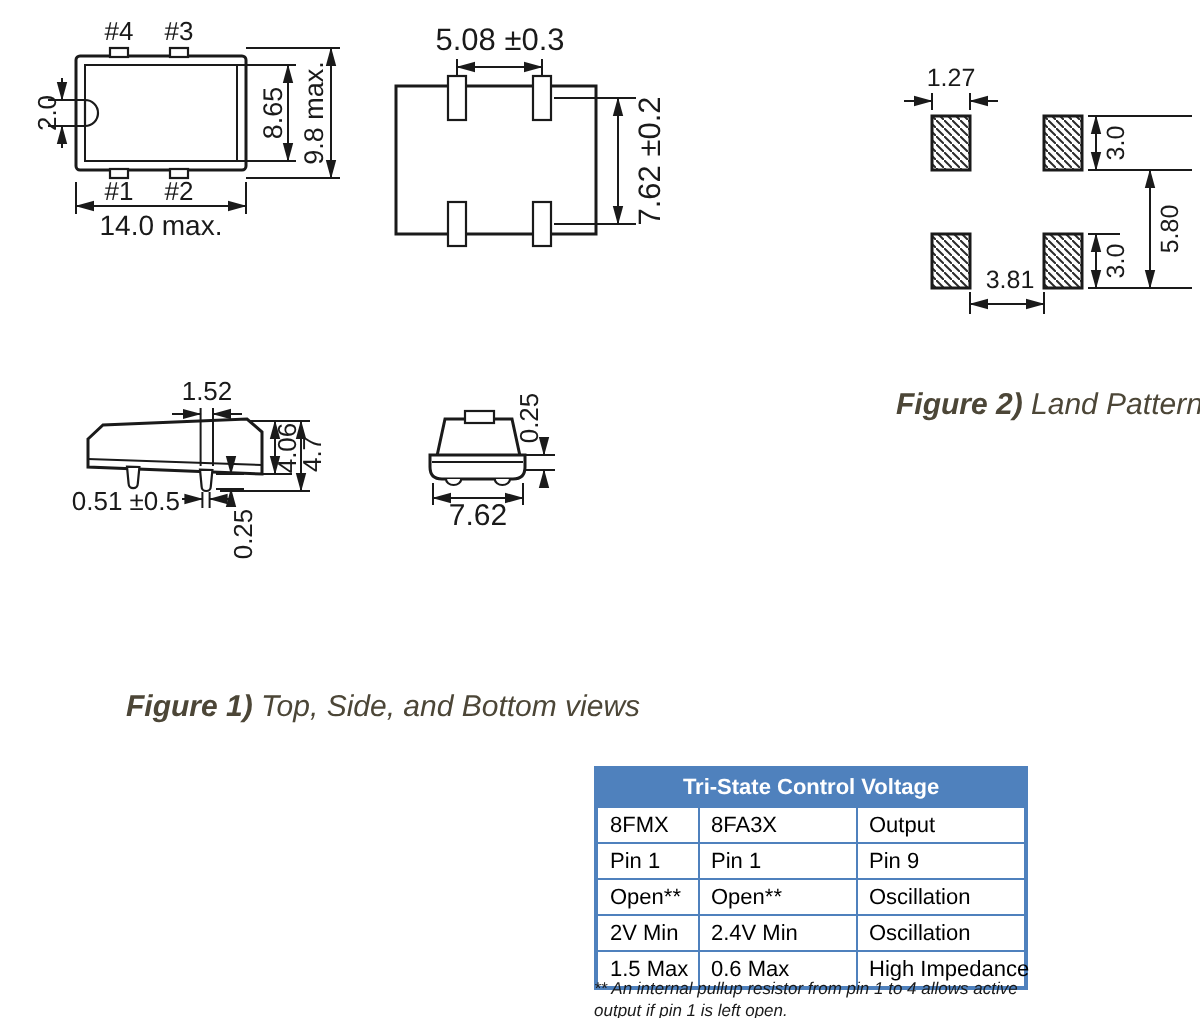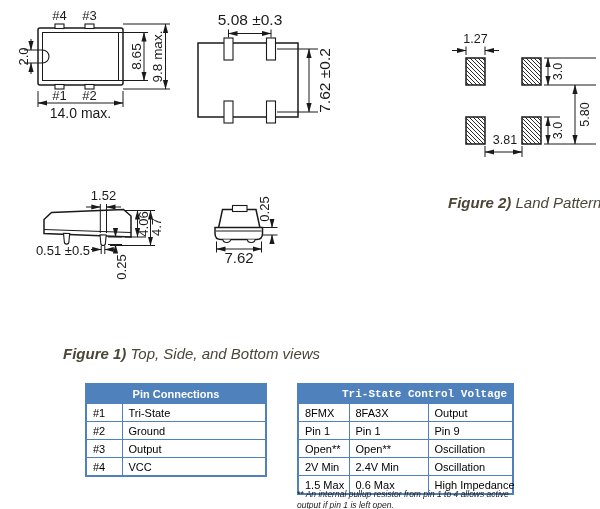--- a/index.html
+++ b/index.html
@@ -15,21 +15,21 @@
   .caption b{font-weight:bold;}
   table.dtable{position:absolute;border-collapse:collapse;table-layout:fixed;
                border:2px solid var(--table-border,#4f81bd);font-size:11px;color:#000;background:#fff;}
   table.dtable th{background:var(--table-header-bg,#4f81bd);color:var(--table-header-text,#fff);
                   font-weight:bold;height:18px;border:1px solid var(--table-border,#4f81bd);padding:0 5px;}
   table.dtable td{border:1px solid var(--table-border,#4f81bd);height:17px;padding:0 0 0 6px;
                   vertical-align:middle;white-space:nowrap;}
   #pin-table{left:85px;top:383px;width:180px;}
   #pin-table th{text-align:center;}
   #tristate-table{left:297px;top:383px;width:215px;}
-  #tristate-table th{text-align:right;font-family:Liberation Mono, monospace;}
+  #tristate-table th{text-align:center;}
   #footnote{position:absolute;left:297px;top:489px;width:228px;font-size:8.5px;font-style:italic;
             color:#1a1a1a;line-height:1.3;}
 </style>
 </head>
 <body>
 
 <div id="canvas">
 
   <svg width="600" height="345" viewBox="0 0 600 345" style="position:absolute;left:0;top:0;">
     <defs>
@@ -205,47 +205,20 @@
     </g>
   </svg>
 
   <div class="caption" style="left:448px;top:194px;">
     <b>Figure 2)</b><span> Land Pattern</span>
   </div>
   <div class="caption" style="left:63px;top:345px;text-align:center;">
     <b>Figure 1)</b><span> Top, Side, and Bottom views</span>
   </div>
 
-  <table id="pin-table" class="dtable">
-    <colgroup>
-        <col style="width:36px">
-        <col style="width:144px">
-      </colgroup>
-    <tbody>
-        <tr>
-      <th colspan="2">Pin Connections</th>
-    </tr>
-    <tr>
-      <td>#1</td>
-      <td>Tri-State</td>
-    </tr>
-    <tr>
-      <td>#2</td>
-      <td>Ground</td>
-    </tr>
-    <tr>
-      <td>#3</td>
-      <td>Output</td>
-    </tr>
-    <tr>
-      <td>#4</td>
-      <td>VCC</td>
-    </tr>
-  </tbody>
-    </table>
 
   <table id="tristate-table" class="dtable">
     <colgroup>
         <col style="width:51px">
         <col style="width:79px">
         <col style="width:85px">
       </colgroup>
     <tbody>
         <tr>
       <th colspan="3">Tri-State Control Voltage</th>

